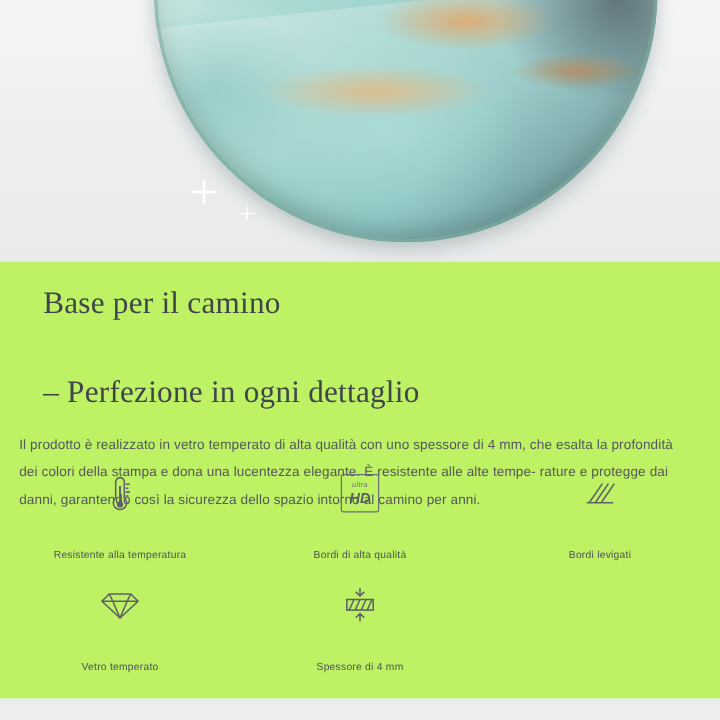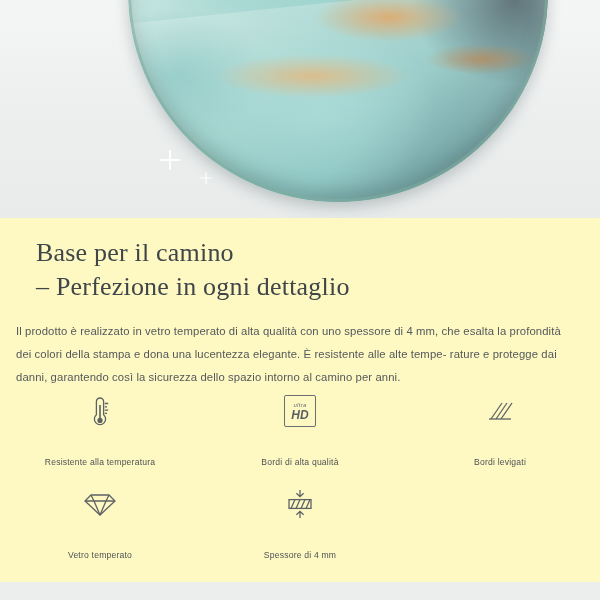--- a/index.html
+++ b/index.html
@@ -10,21 +10,21 @@
     width: 600px;
     height: 600px;
     background: #ffffff;
     font-family: "Liberation Sans", sans-serif;
     overflow: hidden;
   }
   .page {
     position: relative;
     width: 600px;
     height: 600px;
-    background: #fef9c3;
+    background: #bef264;
     overflow: hidden;
   }
 
   
   .hero {
     position: relative;
     width: 600px;
     height: 218px;
     overflow: hidden;
     background: #f2f3f3;
@@ -113,21 +113,21 @@
   .headline {
     margin: 0;
     padding: 18px 36px 0 36px;
     font-family: "Liberation Serif", serif;
     font-weight: 400;
     font-size: 26px;
     line-height: 1.30;
     color: #3f4548;
     letter-spacing: .2px;
   }
-  .headline .l2 { display: block; }
+  .headline .l2 { display: block; margin-top: 40px; }
   .paragraph {
     margin: 0;
     padding: 16px 36px 0 16px;
     font-size: 11.3px;
     line-height: 2.05;
     color: #54585b;
     letter-spacing: .1px;
   }
 
   

